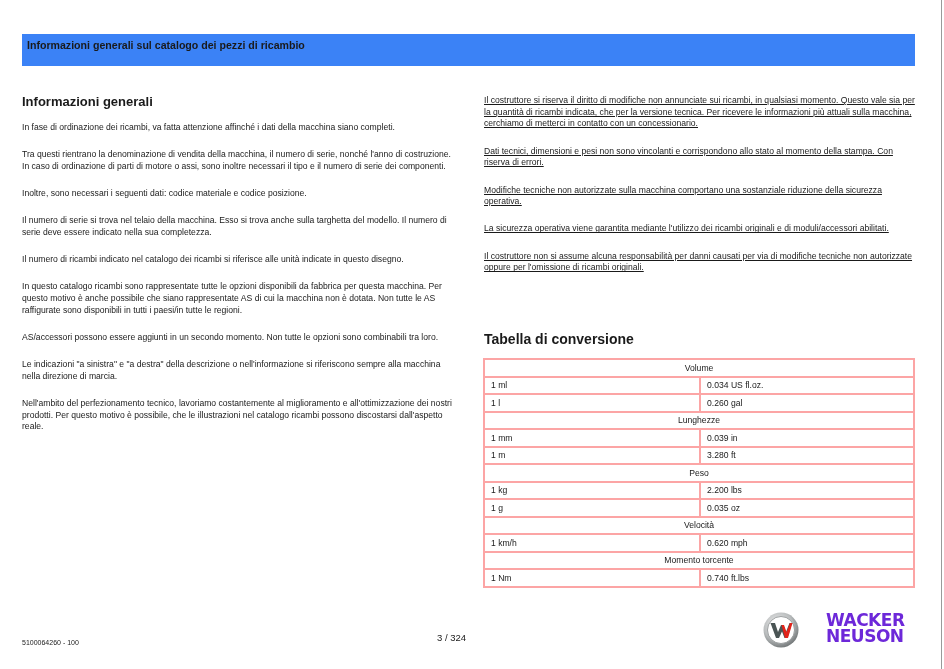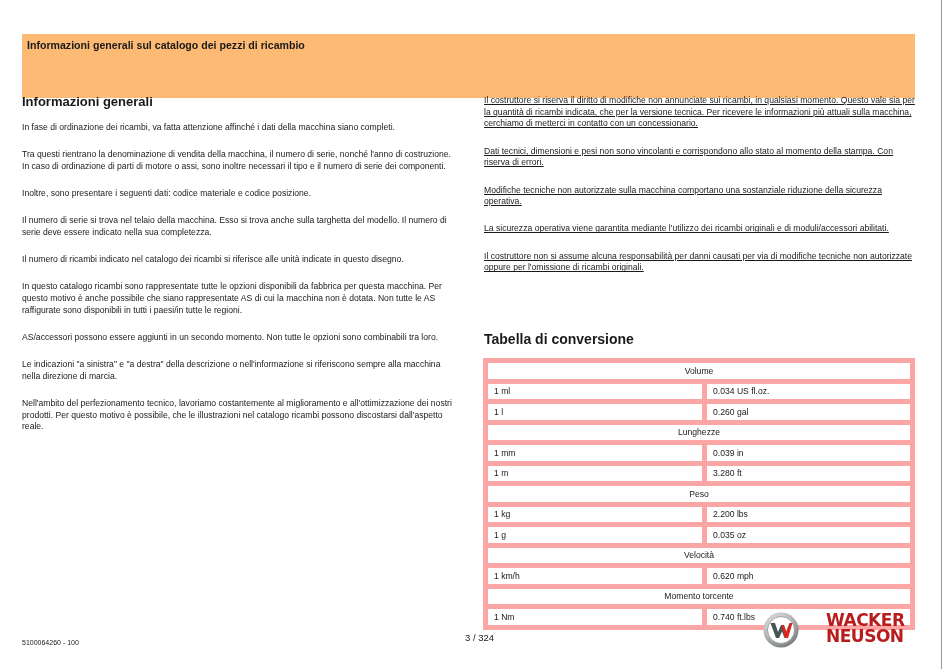--- a/index.html
+++ b/index.html
@@ -3,63 +3,63 @@
 <meta charset="utf-8">
 <style>
   html, body { margin: 0; padding: 0; }
   body {
     width: 944px; height: 669px; position: relative; overflow: hidden;
     background: #ffffff; color: #1a1a1a;
     font-family: "Liberation Sans", sans-serif;
   }
   .page-edge { position: absolute; left: 941px; top: 0; width: 1px; height: 669px; background: #9a9a9a; }
   .header-band {
-    position: absolute; left: 22px; top: 34px; width: 893px; height: 64px;
-    background: #fdba74;
+    position: absolute; left: 22px; top: 34px; width: 893px; height: 32px;
+    background: #3b82f6;
   }
   .header-title {
     position: absolute; left: 5px; top: 5px;
     font-size: 10.6px; font-weight: bold; color: #1a1a1a;
   }
   .col { position: absolute; font-size: 8.6px; line-height: 11.7px; }
   .col-left { left: 22px; top: 96px; width: 432px; }
   .col-right { left: 484px; top: 95px; width: 432px; text-decoration: underline; }
   .sec-title { font-weight: bold; font-size: 13px; margin: 0 0 14px 0; }
   .para { margin: 0 0 15.5px 0; }
   .table-title { position: absolute; left: 484px; top: 331px; font-weight: bold; font-size: 14px; }
   table.conv {
     position: absolute; left: 483px; top: 358px; width: 432px;
     border-collapse: collapse; font-size: 8.6px;
   }
-  table.conv td { border: 5px solid #fca5a5; height: 15.5px; padding: 0 0 0 6px; }
+  table.conv td { border: 2px solid #fca5a5; height: 15.5px; padding: 0 0 0 6px; }
   table.conv td.cat { text-align: center; padding: 0; }
   table.conv td.left { width: 208px; }
   .footer-code { position: absolute; left: 22px; top: 639px; font-size: 7px; }
-  .footer-page { position: absolute; left: 465px; top: 632px; font-size: 9.5px; }
+  .footer-page { position: absolute; left: 437px; top: 632px; font-size: 9.5px; }
   .logo-mark { position: absolute; left: 763px; top: 612px; width: 36px; height: 36px; }
   .logo-text {
     position: absolute; left: 826px; top: 612px; width: 90px;
-    font-family: "DejaVu Sans", sans-serif; font-weight: bold; color: #b91c1c;
+    font-family: "DejaVu Sans", sans-serif; font-weight: bold; color: #6d28d9;
     font-size: 17px; line-height: 16px; letter-spacing: -0.5px; text-align: left;
   }
 </style>
 </head>
 <body>
 
 <div class="page-edge"></div>
 
 <div class="header-band">
   <div class="header-title">Informazioni generali sul catalogo dei pezzi di ricambio</div>
 </div>
 
 <div class="col col-left">
   <div class="sec-title">Informazioni generali</div>
   <p class="para">In fase di ordinazione dei ricambi, va fatta attenzione affinché i dati della macchina siano completi.</p>
   <p class="para">Tra questi rientrano la denominazione di vendita della macchina, il numero di serie, nonché l'anno di costruzione. In caso di ordinazione di parti di motore o assi, sono inoltre necessari il tipo e il numero di serie dei componenti.</p>
-  <p class="para">Inoltre, sono presentare i seguenti dati: codice materiale e codice posizione.</p>
+  <p class="para">Inoltre, sono necessari i seguenti dati: codice materiale e codice posizione.</p>
   <p class="para">Il numero di serie si trova nel telaio della macchina. Esso si trova anche sulla targhetta del modello. Il numero di serie deve essere indicato nella sua completezza.</p>
   <p class="para">Il numero di ricambi indicato nel catalogo dei ricambi si riferisce alle unità indicate in questo disegno.</p>
   <p class="para">In questo catalogo ricambi sono rappresentate tutte le opzioni disponibili da fabbrica per questa macchina. Per questo motivo è anche possibile che siano rappresentate AS di cui la macchina non è dotata. Non tutte le AS raffigurate sono disponibili in tutti i paesi/in tutte le regioni.</p>
   <p class="para">AS/accessori possono essere aggiunti in un secondo momento. Non tutte le opzioni sono combinabili tra loro.</p>
   <p class="para">Le indicazioni "a sinistra" e "a destra" della descrizione o nell'informazione si riferiscono sempre alla macchina nella direzione di marcia.</p>
   <p class="para">Nell'ambito del perfezionamento tecnico, lavoriamo costantemente al miglioramento e all'ottimizzazione dei nostri prodotti. Per questo motivo è possibile, che le illustrazioni nel catalogo ricambi possono discostarsi dall'aspetto reale.</p>
 </div>
 
 <div class="col col-right">
   <p class="para">Il costruttore si riserva il diritto di modifiche non annunciate sui ricambi, in qualsiasi momento. Questo vale sia per la quantità di ricambi indicata, che per la versione tecnica. Per ricevere le informazioni più attuali sulla macchina, cerchiamo di metterci in contatto con un concessionario.</p>

